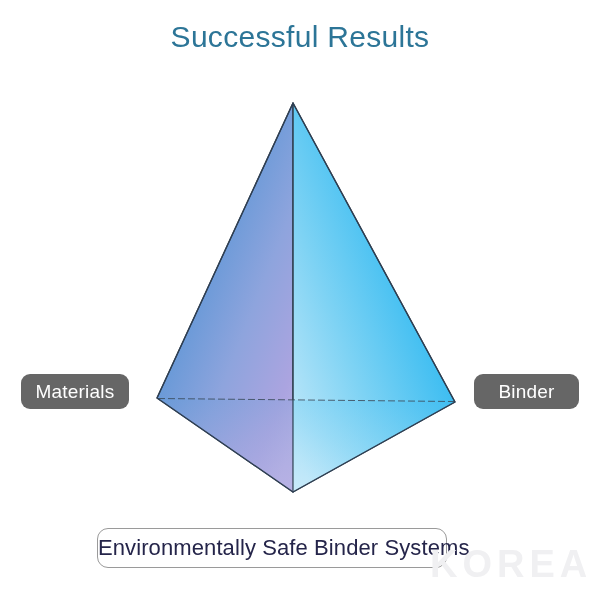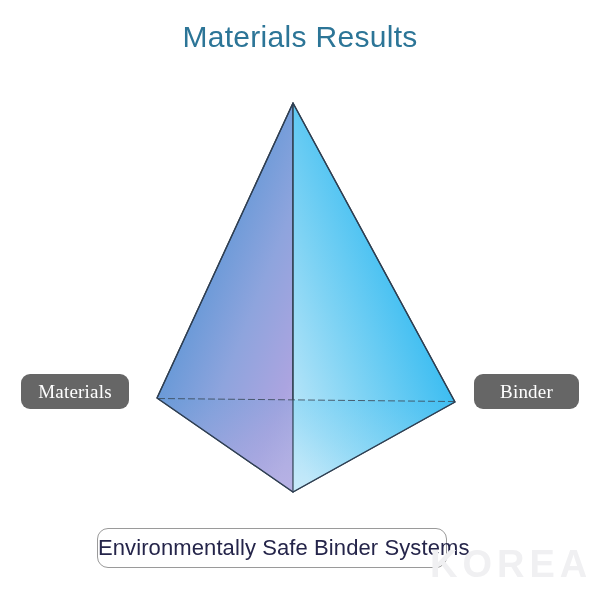--- a/index.html
+++ b/index.html
@@ -42,21 +42,21 @@
     height: 600px;
   }
 
   
   .vertex-label {
     position: absolute;
     background: #666666;
     color: #ffffff;
     border-radius: 9px;
     font-size: 19px;
-    font-family: Liberation Serif, serif;
+    font-family: Liberation Sans, sans-serif;
     display: flex;
     align-items: center;
     justify-content: center;
     box-sizing: border-box;
     padding: 0 12px;
     white-space: nowrap;
     letter-spacing: 0.2px;
   }
   #label-materials {
     left: 21px;
@@ -105,21 +105,21 @@
     user-select: none;
     pointer-events: none;
     white-space: nowrap;
   }
 </style>
 </head>
 <body>
 
 <div id="canvas">
 
-  <div id="diagram-title">Materials Results</div>
+  <div id="diagram-title">Successful Results</div>
 
   <svg id="pyramid-svg" viewBox="0 0 600 600">
     <defs>
       <linearGradient id="gradLeftFace" x1="0.12" y1="0.05" x2="0.92" y2="0.95">
         <stop offset="0%" stop-color="#3f86cf"></stop>
         <stop offset="28%" stop-color="#5c96d6"></stop>
         <stop offset="62%" stop-color="#8ea4dd"></stop>
         <stop offset="88%" stop-color="#aba4e0"></stop>
         <stop offset="100%" stop-color="#b8b0e4"></stop>
       </linearGradient>

